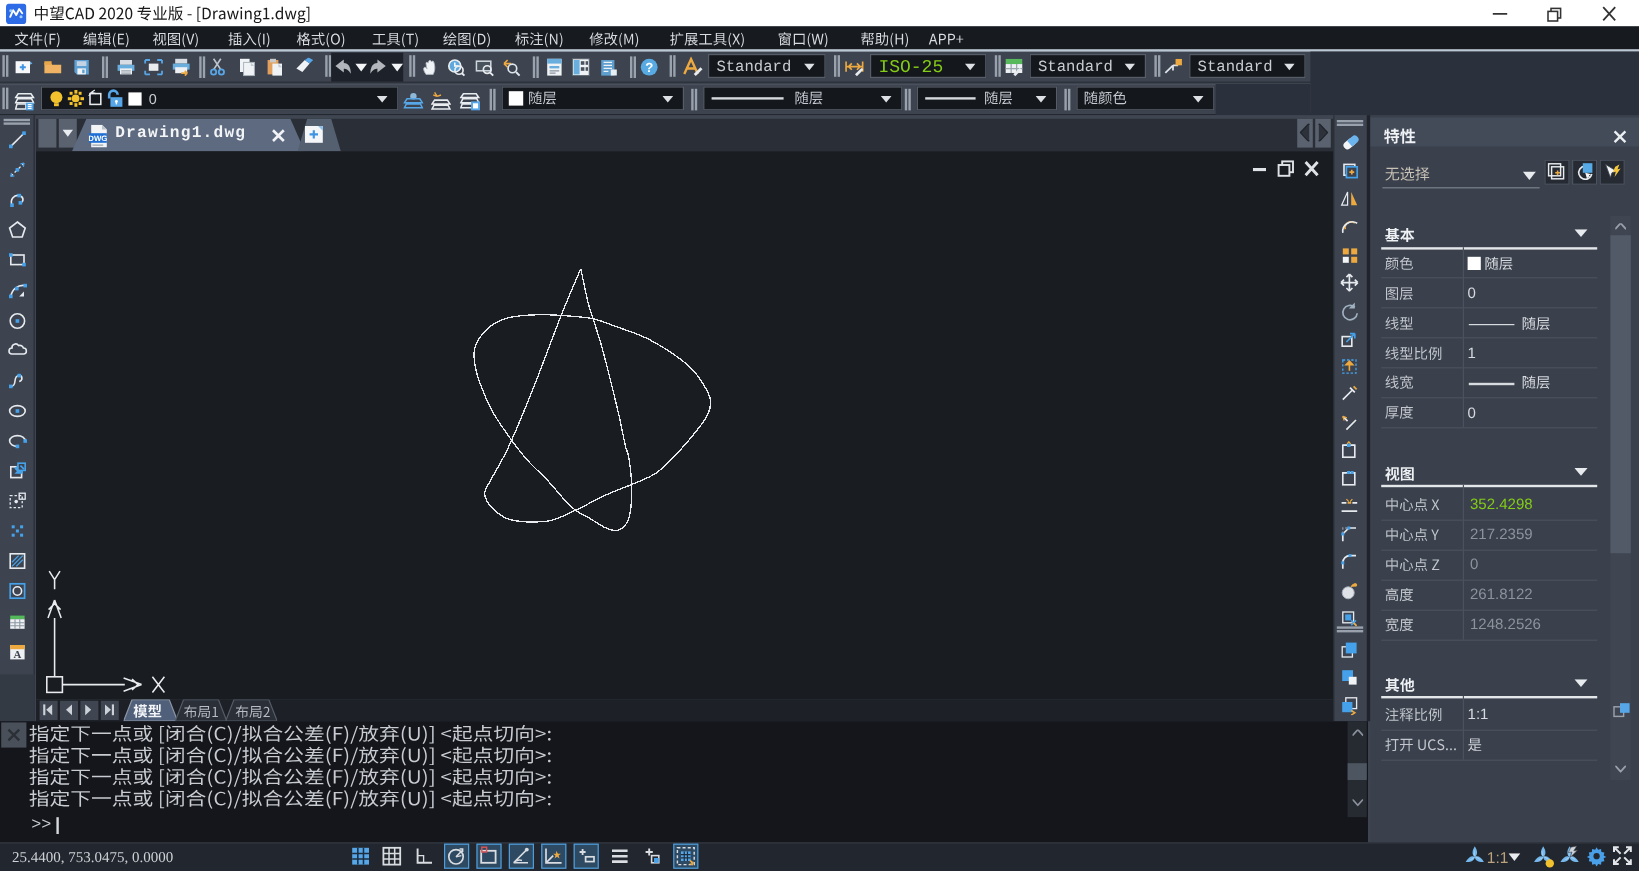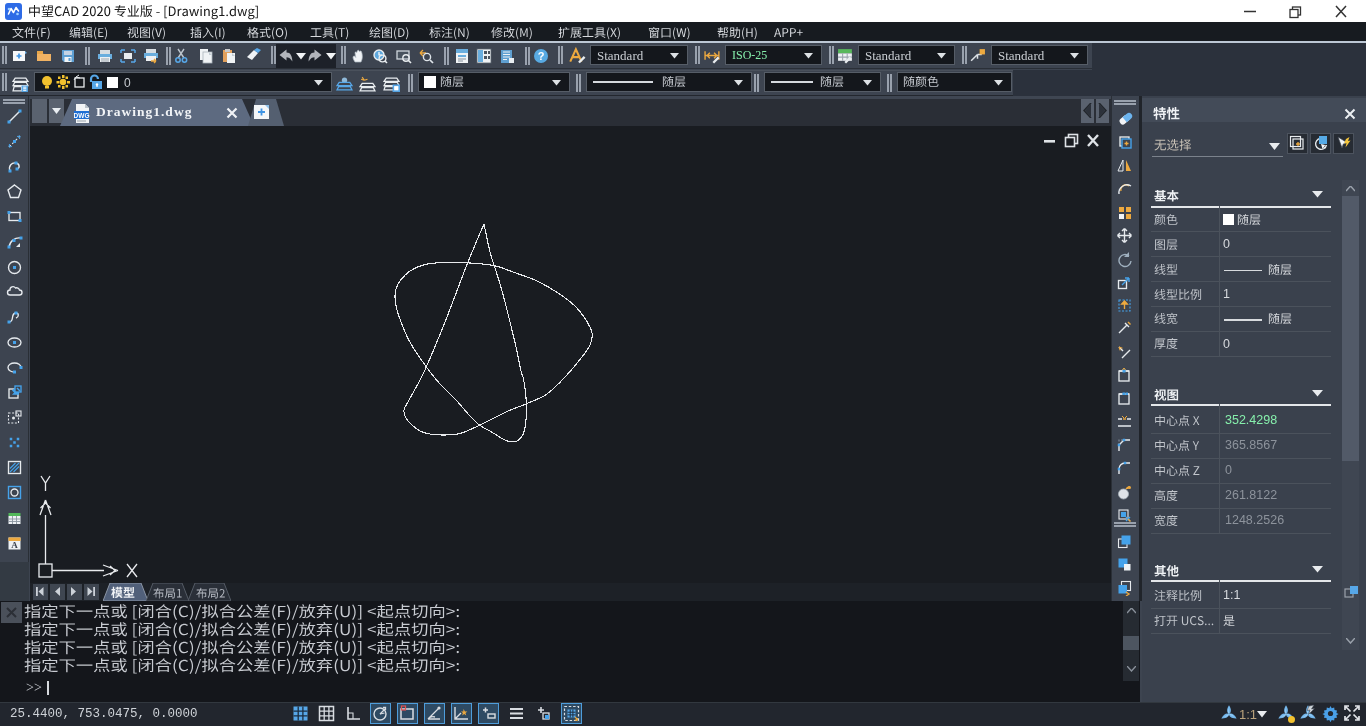--- a/index.html
+++ b/index.html
@@ -1,17 +1,17 @@
 <!DOCTYPE html>
 <html><head><meta charset="utf-8">
 <style>
 *{margin:0;padding:0;box-sizing:border-box}
 html,body{width:1366px;height:726px;overflow:hidden;background:#3d4450;font-family:"Liberation Sans",sans-serif}
 .abs{position:absolute}
-.mono{font-family:Liberation Serif, serif}
+.mono{font-family:Liberation Mono, monospace}
 </style></head><body>
 <div class="abs" style="left:0;top:0;width:1366px;height:726px;background:#3d4450">
 <div class="abs" style="left:0;top:0;width:1366px;height:22px;background:#ffffff"></div>
     <svg class="abs" style="left:5px;top:3px" width="17" height="17" viewBox="0 0 17 17">
 <rect x="0" y="0" width="17" height="17" rx="3" fill="#2e6be6"></rect>
 <path d="M3.5 11 L6 5.5 L8.5 9.5 L11 4.5 L13.5 8" stroke="#fff" stroke-width="1.6" fill="none" stroke-linecap="round" stroke-linejoin="round"></path>
 <circle cx="4" cy="6" r="1.3" fill="#9fd0ff"></circle>
       <circle cx="12.5" cy="11" r="1.3" fill="#9fd0ff"></circle>
 </svg>
     <svg style="position:absolute;left:28px;top:3.3px;overflow:visible" width="234" height="17" viewBox="0 -13.0 234 17">
@@ -204,21 +204,21 @@
     <div class="abs" style="left:695px;top:46px;width:2px;height:18px;background:#99a1ad"></div>
     <div class="abs" style="left:698px;top:46px;width:2px;height:18px;background:#99a1ad"></div>
     <svg class="abs" style="left:704px;top:47px" width="17" height="17" viewBox="0 0 16 16">
       <path d="M1 8 h13 M1 4 v8 M14 4 v8 M3 8 l2.5-2.5 M3 8 l2.5 2.5 M12 8 l-2.5-2.5 M12 8 l-2.5 2.5" stroke="#eda93f" stroke-width="1.3" fill="none"></path>
       <path d="M8 14 l5-5 1.5 1.5 -5 5 z" fill="#e8ecef"></path>
     </svg>
     <div class="abs" style="left:725px;top:45px;width:97px;height:20px;background:#14171c;border:1px solid #565d67"></div>
     <svg class="abs" style="left:804px;top:53px" width="9" height="6" viewBox="0 0 9 6">
       <path d="M0 0 h9 l-4.5 5.5 z" fill="#dde1e5"></path>
     </svg>
-    <div class="abs mono" style="left:732px;top:48px;font-size:12px;color:#86efac">ISO-25</div>
+    <div class="abs mono" style="left:732px;top:48px;font-size:15px;color:#84cc16">ISO-25</div>
     <div class="abs" style="left:829px;top:46px;width:2px;height:18px;background:#99a1ad"></div>
     <div class="abs" style="left:832px;top:46px;width:2px;height:18px;background:#99a1ad"></div>
     <svg class="abs" style="left:837px;top:47px" width="17" height="17" viewBox="0 0 16 16">
       <rect x="1" y="2" width="13" height="4" fill="#58b85c"></rect>
       <rect x="1" y="6" width="13" height="7" fill="#eef1f4"></rect>
       <path d="M1 9.5 h13 M5.3 6 v7 M9.6 6 v7" stroke="#9aa4ad" stroke-width="1"></path>
       <path d="M7 14 l5-5 1.5 1.5 -5 5 z" fill="#e8ecef"></path>
     </svg>
     <div class="abs" style="left:858px;top:45px;width:97px;height:20px;background:#14171c;border:1px solid #565d67"></div>
     <svg class="abs" style="left:937px;top:53px" width="9" height="6" viewBox="0 0 9 6">
@@ -670,25 +670,25 @@
     <div class="abs" style="left:1151px;top:404px;width:180px;height:2px;background:#e4e7ea"></div>
     <div class="abs" style="left:1219px;top:404px;width:1px;height:129px;background:#4b525c"></div>
     <div class="abs" style="left:1151px;top:433px;width:180px;height:1px;background:#4b525c"></div>
     <div class="abs" style="left:1151px;top:458px;width:180px;height:1px;background:#4b525c"></div>
     <div class="abs" style="left:1151px;top:483px;width:180px;height:1px;background:#4b525c"></div>
     <div class="abs" style="left:1151px;top:508px;width:180px;height:1px;background:#4b525c"></div>
     <div class="abs" style="left:1151px;top:533px;width:180px;height:1px;background:#4b525c"></div>
     <svg style="position:absolute;left:1154px;top:413.0px;overflow:visible" width="48" height="16" viewBox="0 -12.0 48 16">
       <path d="M5.5 -10.1V-7.9H1.2V-2.2H2.1V-3H5.5V0.9H6.4V-3H9.9V-2.3H10.8V-7.9H6.4V-10.1ZM2.1 -3.9V-7.1H5.5V-3.9ZM9.9 -3.9H6.4V-7.1H9.9Z M15.5 -6.7V-0.8C15.5 0.4 15.9 0.7 17.2 0.7C17.5 0.7 19.3 0.7 19.6 0.7C21 0.7 21.3 0.1 21.4 -2.2C21.2 -2.3 20.8 -2.4 20.5 -2.6C20.5 -0.5 20.4 -0.1 19.6 -0.1C19.2 -0.1 17.6 -0.1 17.3 -0.1C16.6 -0.1 16.5 -0.2 16.5 -0.8V-6.7ZM13.6 -5.8C13.4 -4.4 13 -2.5 12.5 -1.3L13.4 -0.9C13.9 -2.2 14.3 -4.2 14.5 -5.7ZM21.1 -5.8C21.8 -4.4 22.5 -2.5 22.7 -1.3L23.6 -1.6C23.3 -2.9 22.7 -4.7 22 -6.1ZM16.1 -9.1C17.2 -8.3 18.7 -7.1 19.3 -6.3L20 -7C19.3 -7.8 17.8 -8.9 16.7 -9.7Z M26.8 -5.6H33.1V-3.4H26.8ZM28.1 -1.5C28.2 -0.8 28.3 0.3 28.3 0.9L29.2 0.7C29.2 0.2 29.1 -0.8 28.9 -1.6ZM30.6 -1.5C30.9 -0.8 31.3 0.2 31.4 0.8L32.3 0.6C32.1 0 31.8 -1 31.4 -1.7ZM33 -1.6C33.6 -0.9 34.3 0.2 34.6 0.9L35.4 0.5C35.1 -0.2 34.4 -1.2 33.8 -1.9ZM26.1 -1.9C25.8 -1 25.1 0 24.5 0.6L25.3 0.9C26 0.3 26.6 -0.7 27 -1.6ZM26 -6.4V-2.6H34V-6.4H30.4V-8H34.9V-8.8H30.4V-10.1H29.5V-6.4Z M38.9 0H40.1L41.3 -2.4C41.6 -2.8 41.8 -3.3 42 -3.8H42.1C42.4 -3.3 42.6 -2.8 42.8 -2.4L44.1 0H45.4L42.8 -4.5L45.2 -8.8H44L42.9 -6.6C42.6 -6.1 42.5 -5.8 42.2 -5.3H42.2C41.9 -5.8 41.7 -6.1 41.5 -6.6L40.3 -8.8H39.1L41.5 -4.5Z" fill="#c3c7cd"></path>
     </svg>
-    <div class="abs" style="left:1225px;top:413px;font-size:12.5px;color:#86efac">352.4298</div>
+    <div class="abs" style="left:1225px;top:413px;font-size:12.5px;color:#84cc16">352.4298</div>
     <svg style="position:absolute;left:1154px;top:438.0px;overflow:visible" width="48" height="16" viewBox="0 -12.0 48 16">
       <path d="M5.5 -10.1V-7.9H1.2V-2.2H2.1V-3H5.5V0.9H6.4V-3H9.9V-2.3H10.8V-7.9H6.4V-10.1ZM2.1 -3.9V-7.1H5.5V-3.9ZM9.9 -3.9H6.4V-7.1H9.9Z M15.5 -6.7V-0.8C15.5 0.4 15.9 0.7 17.2 0.7C17.5 0.7 19.3 0.7 19.6 0.7C21 0.7 21.3 0.1 21.4 -2.2C21.2 -2.3 20.8 -2.4 20.5 -2.6C20.5 -0.5 20.4 -0.1 19.6 -0.1C19.2 -0.1 17.6 -0.1 17.3 -0.1C16.6 -0.1 16.5 -0.2 16.5 -0.8V-6.7ZM13.6 -5.8C13.4 -4.4 13 -2.5 12.5 -1.3L13.4 -0.9C13.9 -2.2 14.3 -4.2 14.5 -5.7ZM21.1 -5.8C21.8 -4.4 22.5 -2.5 22.7 -1.3L23.6 -1.6C23.3 -2.9 22.7 -4.7 22 -6.1ZM16.1 -9.1C17.2 -8.3 18.7 -7.1 19.3 -6.3L20 -7C19.3 -7.8 17.8 -8.9 16.7 -9.7Z M26.8 -5.6H33.1V-3.4H26.8ZM28.1 -1.5C28.2 -0.8 28.3 0.3 28.3 0.9L29.2 0.7C29.2 0.2 29.1 -0.8 28.9 -1.6ZM30.6 -1.5C30.9 -0.8 31.3 0.2 31.4 0.8L32.3 0.6C32.1 0 31.8 -1 31.4 -1.7ZM33 -1.6C33.6 -0.9 34.3 0.2 34.6 0.9L35.4 0.5C35.1 -0.2 34.4 -1.2 33.8 -1.9ZM26.1 -1.9C25.8 -1 25.1 0 24.5 0.6L25.3 0.9C26 0.3 26.6 -0.7 27 -1.6ZM26 -6.4V-2.6H34V-6.4H30.4V-8H34.9V-8.8H30.4V-10.1H29.5V-6.4Z M41.3 0H42.4V-3.4L45.1 -8.8H43.9L42.8 -6.3C42.5 -5.7 42.2 -5 41.9 -4.4H41.9C41.5 -5 41.3 -5.7 41 -6.3L39.9 -8.8H38.7L41.3 -3.4Z" fill="#c3c7cd"></path>
     </svg>
-    <div class="abs" style="left:1225px;top:438px;font-size:12.5px;color:#8d939c">365.8567</div>
+    <div class="abs" style="left:1225px;top:438px;font-size:12.5px;color:#8d939c">217.2359</div>
     <svg style="position:absolute;left:1154px;top:463.0px;overflow:visible" width="48" height="16" viewBox="0 -12.0 48 16">
       <path d="M5.5 -10.1V-7.9H1.2V-2.2H2.1V-3H5.5V0.9H6.4V-3H9.9V-2.3H10.8V-7.9H6.4V-10.1ZM2.1 -3.9V-7.1H5.5V-3.9ZM9.9 -3.9H6.4V-7.1H9.9Z M15.5 -6.7V-0.8C15.5 0.4 15.9 0.7 17.2 0.7C17.5 0.7 19.3 0.7 19.6 0.7C21 0.7 21.3 0.1 21.4 -2.2C21.2 -2.3 20.8 -2.4 20.5 -2.6C20.5 -0.5 20.4 -0.1 19.6 -0.1C19.2 -0.1 17.6 -0.1 17.3 -0.1C16.6 -0.1 16.5 -0.2 16.5 -0.8V-6.7ZM13.6 -5.8C13.4 -4.4 13 -2.5 12.5 -1.3L13.4 -0.9C13.9 -2.2 14.3 -4.2 14.5 -5.7ZM21.1 -5.8C21.8 -4.4 22.5 -2.5 22.7 -1.3L23.6 -1.6C23.3 -2.9 22.7 -4.7 22 -6.1ZM16.1 -9.1C17.2 -8.3 18.7 -7.1 19.3 -6.3L20 -7C19.3 -7.8 17.8 -8.9 16.7 -9.7Z M26.8 -5.6H33.1V-3.4H26.8ZM28.1 -1.5C28.2 -0.8 28.3 0.3 28.3 0.9L29.2 0.7C29.2 0.2 29.1 -0.8 28.9 -1.6ZM30.6 -1.5C30.9 -0.8 31.3 0.2 31.4 0.8L32.3 0.6C32.1 0 31.8 -1 31.4 -1.7ZM33 -1.6C33.6 -0.9 34.3 0.2 34.6 0.9L35.4 0.5C35.1 -0.2 34.4 -1.2 33.8 -1.9ZM26.1 -1.9C25.8 -1 25.1 0 24.5 0.6L25.3 0.9C26 0.3 26.6 -0.7 27 -1.6ZM26 -6.4V-2.6H34V-6.4H30.4V-8H34.9V-8.8H30.4V-10.1H29.5V-6.4Z M39.3 0H45.4V-0.9H40.7L45.3 -8.1V-8.8H39.7V-7.9H43.9L39.3 -0.7Z" fill="#c3c7cd"></path>
     </svg>
     <div class="abs" style="left:1225px;top:463px;font-size:12.5px;color:#8d939c">0</div>
     <svg style="position:absolute;left:1154px;top:488.0px;overflow:visible" width="27" height="16" viewBox="0 -12.0 27 16">
       <path d="M3.4 -6.7H8.6V-5.6H3.4ZM2.5 -7.4V-5H9.6V-7.4ZM5.3 -9.9 5.6 -8.8H0.7V-8H11.2V-8.8H6.6C6.5 -9.2 6.3 -9.7 6.2 -10.1ZM1.2 -4.3V0.9H2V-3.5H10V0C10 0.1 9.9 0.2 9.8 0.2C9.6 0.2 9 0.2 8.5 0.2C8.6 0.4 8.8 0.6 8.8 0.9C9.6 0.9 10.1 0.9 10.4 0.8C10.8 0.6 10.9 0.4 10.9 0V-4.3ZM3.4 -2.8V0.3H4.2V-0.3H8.5V-2.8ZM4.2 -2.1H7.7V-1H4.2Z M16.6 -7.7V-6.7H14.7V-5.9H16.6V-3.9H21.3V-5.9H23.2V-6.7H21.3V-7.7H20.4V-6.7H17.5V-7.7ZM20.4 -5.9V-4.7H17.5V-5.9ZM21.1 -2.4C20.6 -1.8 19.8 -1.3 18.9 -0.9C18.1 -1.3 17.4 -1.8 16.9 -2.4ZM14.9 -3.2V-2.4H16.4L16 -2.3C16.5 -1.6 17.2 -1 18 -0.6C16.8 -0.2 15.6 0 14.3 0.1C14.4 0.3 14.6 0.7 14.7 0.9C16.2 0.7 17.6 0.4 18.9 -0.1C20.1 0.4 21.5 0.8 23 1C23.1 0.7 23.4 0.4 23.5 0.2C22.2 0.1 21 -0.2 19.9 -0.6C21 -1.1 21.9 -1.9 22.4 -2.9L21.8 -3.2L21.7 -3.2ZM17.7 -9.9C17.8 -9.6 18 -9.2 18.2 -8.9H13.5V-5.6C13.5 -3.8 13.4 -1.3 12.4 0.6C12.7 0.6 13.1 0.8 13.2 1C14.3 -0.9 14.4 -3.7 14.4 -5.6V-8H23.4V-8.9H19.2C19 -9.3 18.8 -9.8 18.6 -10.1Z" fill="#c3c7cd"></path>
     </svg>
     <div class="abs" style="left:1225px;top:488px;font-size:12.5px;color:#8d939c">261.8122</div>
     <svg style="position:absolute;left:1154px;top:513.0px;overflow:visible" width="27" height="16" viewBox="0 -12.0 27 16">
       <path d="M6.3 -2.3V-0.3C6.3 0.6 6.6 0.8 7.8 0.8C8.1 0.8 9.8 0.8 10 0.8C11.1 0.8 11.4 0.4 11.5 -1.4C11.3 -1.5 10.9 -1.6 10.7 -1.8C10.7 -0.2 10.6 0 10 0C9.6 0 8.2 0 7.9 0C7.3 0 7.2 -0 7.2 -0.4V-2.3ZM5.3 -3.8V-2.8C5.3 -1.9 5 -0.5 0.5 0.4C0.7 0.6 1 0.9 1.1 1.1C5.7 0.1 6.3 -1.6 6.3 -2.8V-3.8ZM2.4 -5V-1.2H3.3V-4.2H8.6V-1.3H9.6V-5ZM5.2 -9.9C5.3 -9.6 5.5 -9.3 5.6 -9H0.9V-6.8H1.8V-8.2H10.2V-6.8H11.1V-9H6.7C6.6 -9.4 6.3 -9.9 6.1 -10.2ZM7.2 -7.8V-7H4.8V-7.8H3.9V-7H2.1V-6.3H3.9V-5.4H4.8V-6.3H7.2V-5.4H8.1V-6.3H9.9V-7H8.1V-7.8Z M16.6 -7.7V-6.7H14.7V-5.9H16.6V-3.9H21.3V-5.9H23.2V-6.7H21.3V-7.7H20.4V-6.7H17.5V-7.7ZM20.4 -5.9V-4.7H17.5V-5.9ZM21.1 -2.4C20.6 -1.8 19.8 -1.3 18.9 -0.9C18.1 -1.3 17.4 -1.8 16.9 -2.4ZM14.9 -3.2V-2.4H16.4L16 -2.3C16.5 -1.6 17.2 -1 18 -0.6C16.8 -0.2 15.6 0 14.3 0.1C14.4 0.3 14.6 0.7 14.7 0.9C16.2 0.7 17.6 0.4 18.9 -0.1C20.1 0.4 21.5 0.8 23 1C23.1 0.7 23.4 0.4 23.5 0.2C22.2 0.1 21 -0.2 19.9 -0.6C21 -1.1 21.9 -1.9 22.4 -2.9L21.8 -3.2L21.7 -3.2ZM17.7 -9.9C17.8 -9.6 18 -9.2 18.2 -8.9H13.5V-5.6C13.5 -3.8 13.4 -1.3 12.4 0.6C12.7 0.6 13.1 0.8 13.2 1C14.3 -0.9 14.4 -3.7 14.4 -5.6V-8H23.4V-8.9H19.2C19 -9.3 18.8 -9.8 18.6 -10.1Z" fill="#c3c7cd"></path>
@@ -788,21 +788,21 @@
     <div class="abs" style="left:47px;top:681px;width:1.5px;height:14px;background:#d5d8dc"></div>
     <div class="abs" style="left:1123px;top:601px;width:16px;height:80px;background:#262b32"></div>
     <svg class="abs" style="left:1127px;top:608px" width="9" height="6" viewBox="0 0 9 6">
       <path d="M0 5 L4.5 0 L9 5" stroke="#8a919b" stroke-width="1.4" fill="none"></path>
     </svg>
     <div class="abs" style="left:1123px;top:636px;width:16px;height:14px;background:#4d5560"></div>
     <svg class="abs" style="left:1127px;top:666px" width="9" height="6" viewBox="0 0 9 6">
       <path d="M0 0 L4.5 5 L9 0" stroke="#8a919b" stroke-width="1.4" fill="none"></path>
     </svg>
     <div class="abs" style="left:0;top:702px;width:1366px;height:24px;background:#22262e;border-top:1px solid #32383f"></div>
-    <div class="abs" style="left:10px;top:707px;font-size:12.5px;color:#ced2d7;font-family:Liberation Mono, monospace">25.4400, 753.0475, 0.0000</div>
+    <div class="abs" style="left:10px;top:707px;font-size:12.5px;color:#ced2d7;font-family:Liberation Serif, serif">25.4400, 753.0475, 0.0000</div>
     <svg class="abs" style="left:292px;top:705px" width="17" height="17" viewBox="0 0 17 17">
       <rect x="1.5" y="1.5" width="14" height="14" fill="#57a7e8"></rect>
       <path d="M1.5 6.2 h14 M1.5 10.9 h14 M6.2 1.5 v14 M10.9 1.5 v14" stroke="#1c2e40" stroke-width="1.3"></path>
     </svg>
     <svg class="abs" style="left:318px;top:705px" width="17" height="17" viewBox="0 0 17 17">
       <rect x="1.5" y="1.5" width="14" height="14" fill="none" stroke="#d9dde2" stroke-width="1.5"></rect>
       <path d="M1.5 6.2 h14 M1.5 10.9 h14 M6.2 1.5 v14 M10.9 1.5 v14" stroke="#d9dde2" stroke-width="1.3"></path>
     </svg>
     <svg class="abs" style="left:345px;top:705px" width="17" height="17" viewBox="0 0 17 17">
       <path d="M3 2 V14 H15" stroke="#d9dde2" stroke-width="1.6" fill="none"></path>

